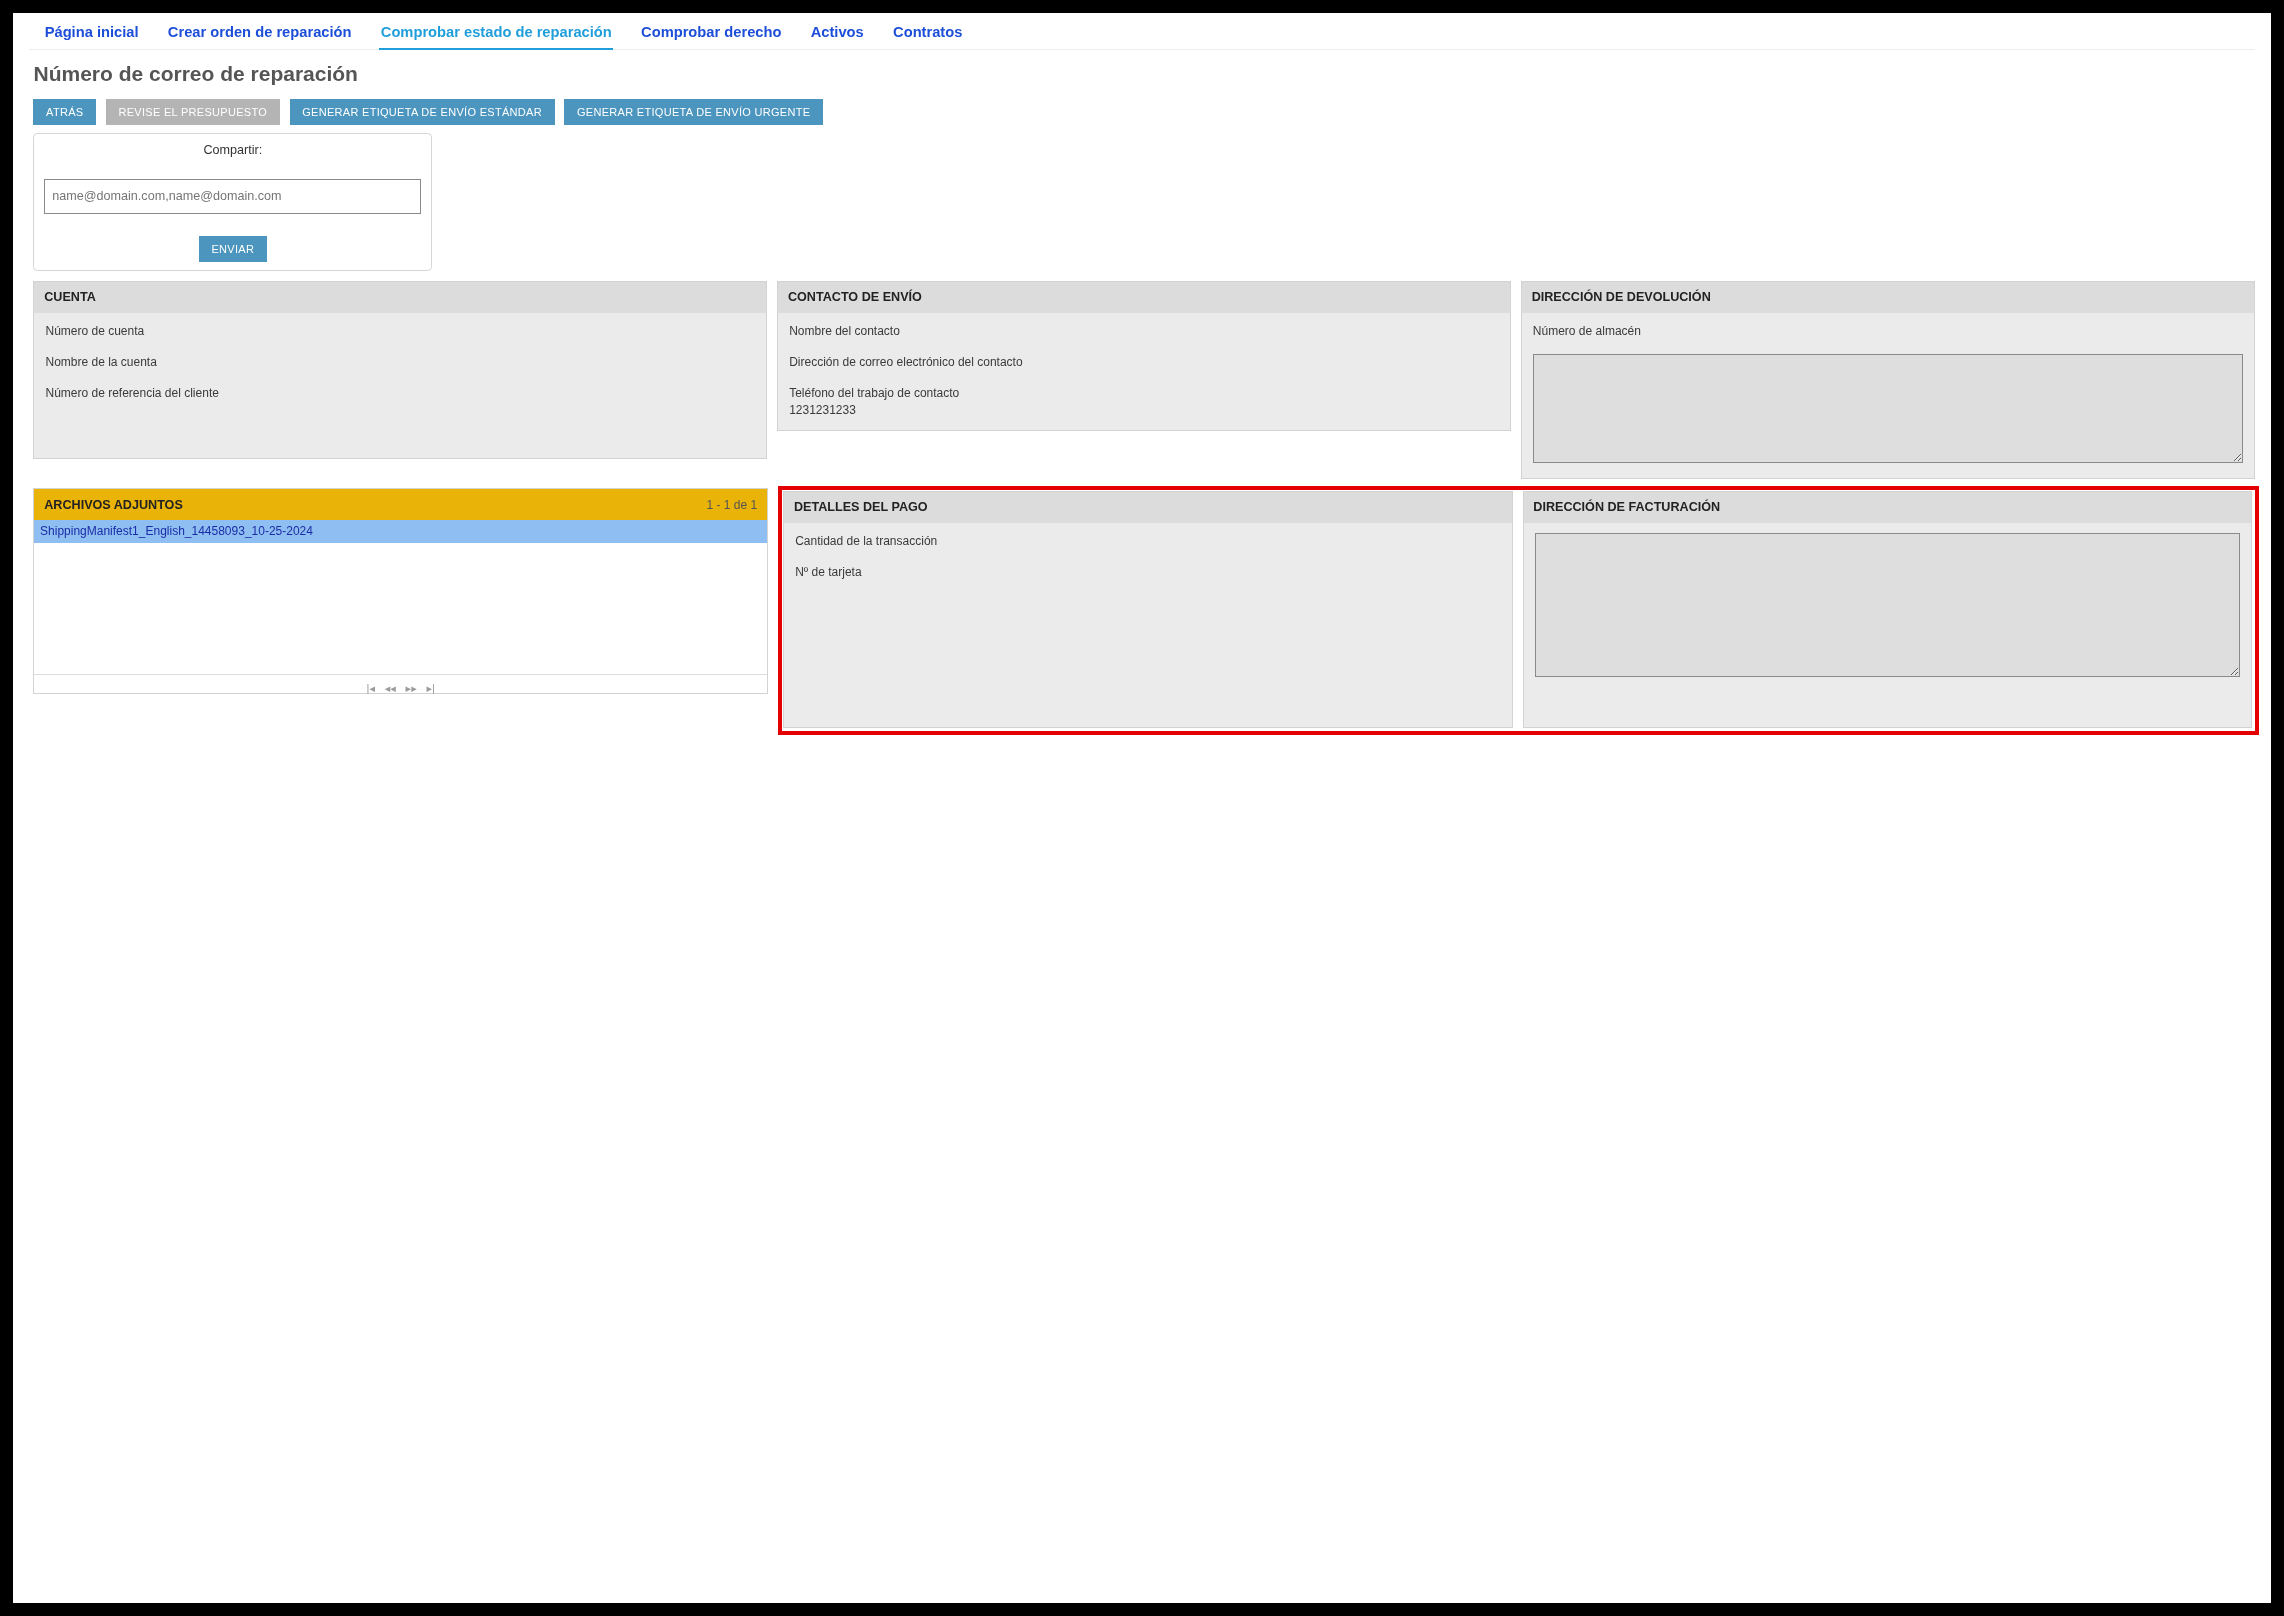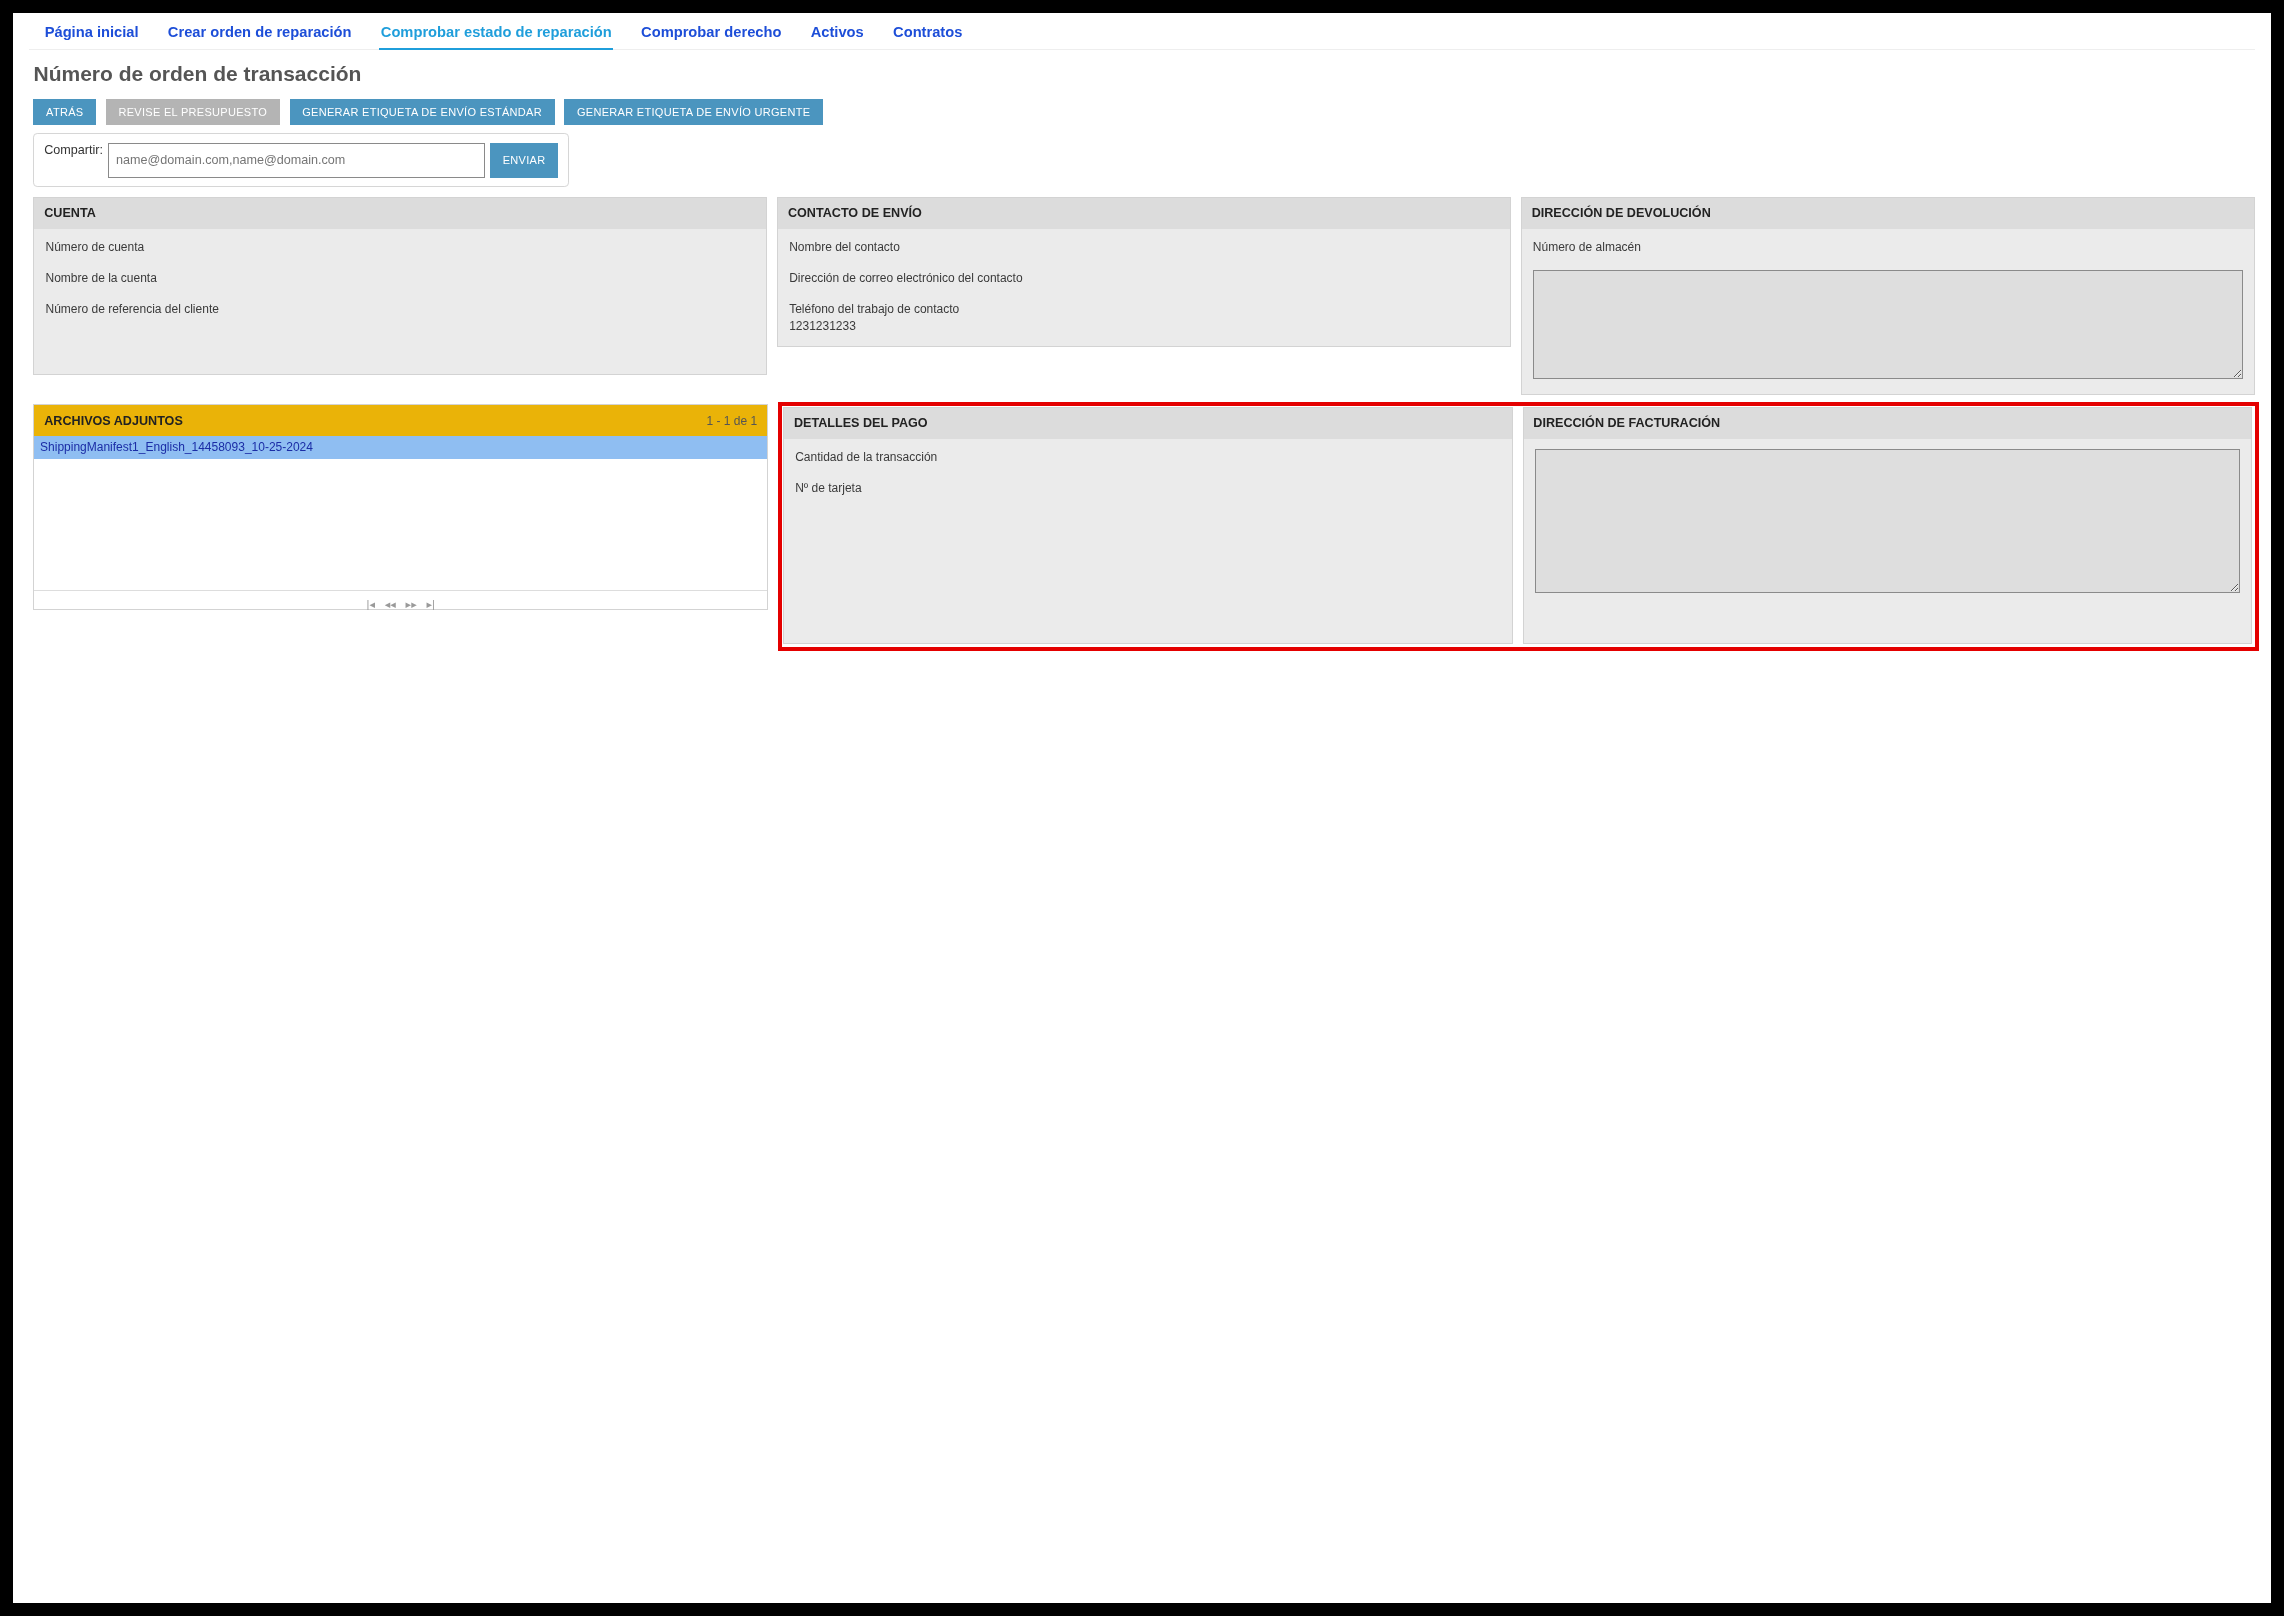--- a/index.html
+++ b/index.html
@@ -57,26 +57,28 @@
     padding: 7px 12.6px;
     border: none;
     cursor: pointer;
   }
   .btn.disabled {
     background: #b4b4b4;
     cursor: default;
   }
   .share-box {
     display: inline-flex;
-    gap: 5px;
+    align-items: center;
+    gap: 22px;
     border: 0.7px solid #d6d6d6;
     border-radius: 4.2px;
     padding: 8.4px 9.8px;
     margin-left: 4.2px;
     margin-bottom: 9.8px;
+    flex-direction: column;
   }
   .share-label {
     font-size: 12.6px;
     color: #333;
     font-weight: 500;
   }
   .share-input {
     width: 377px;
     height: 35px;
     font-size: 12.6px;
@@ -183,21 +185,21 @@
 
   <div class="tabbar">
     <div class="tab">Página inicial</div>
     <div class="tab">Crear orden de reparación</div>
     <div class="tab active">Comprobar estado de reparación</div>
     <div class="tab">Comprobar derecho</div>
     <div class="tab">Activos</div>
     <div class="tab">Contratos</div>
   </div>
 
-  <h1 class="page-title">Número de orden de transacción</h1>
+  <h1 class="page-title">Número de correo de reparación</h1>
 
   <div class="btn-row">
     <button class="btn">ATRÁS</button>
     <button class="btn disabled">REVISE EL PRESUPUESTO</button>
     <button class="btn">GENERAR ETIQUETA DE ENVÍO ESTÁNDAR</button>
     <button class="btn">GENERAR ETIQUETA DE ENVÍO URGENTE</button>
   </div>
 
   <div class="share-box">
     <span class="share-label">Compartir:</span>

